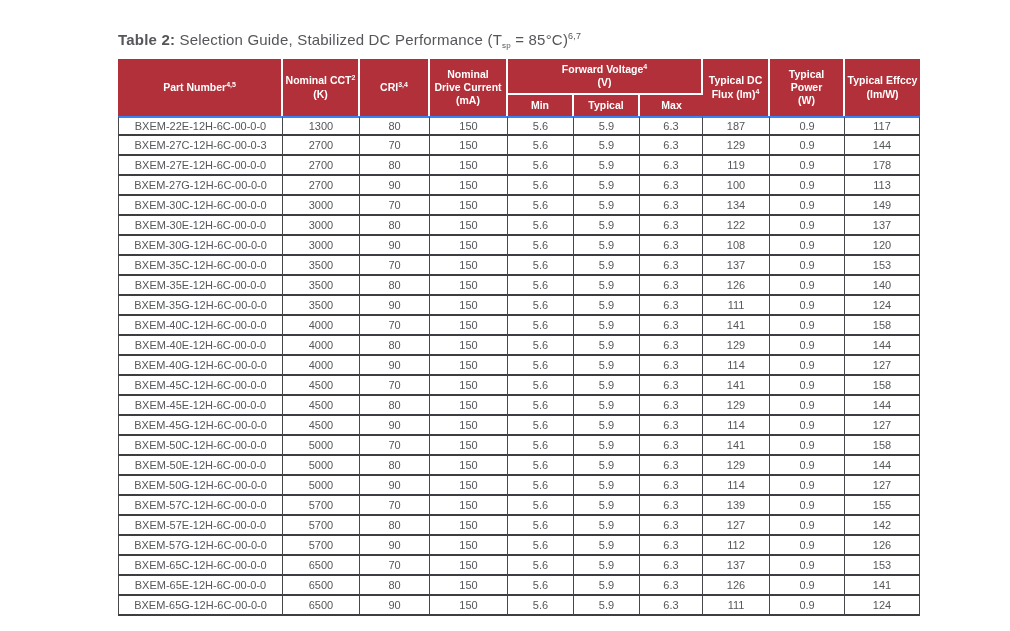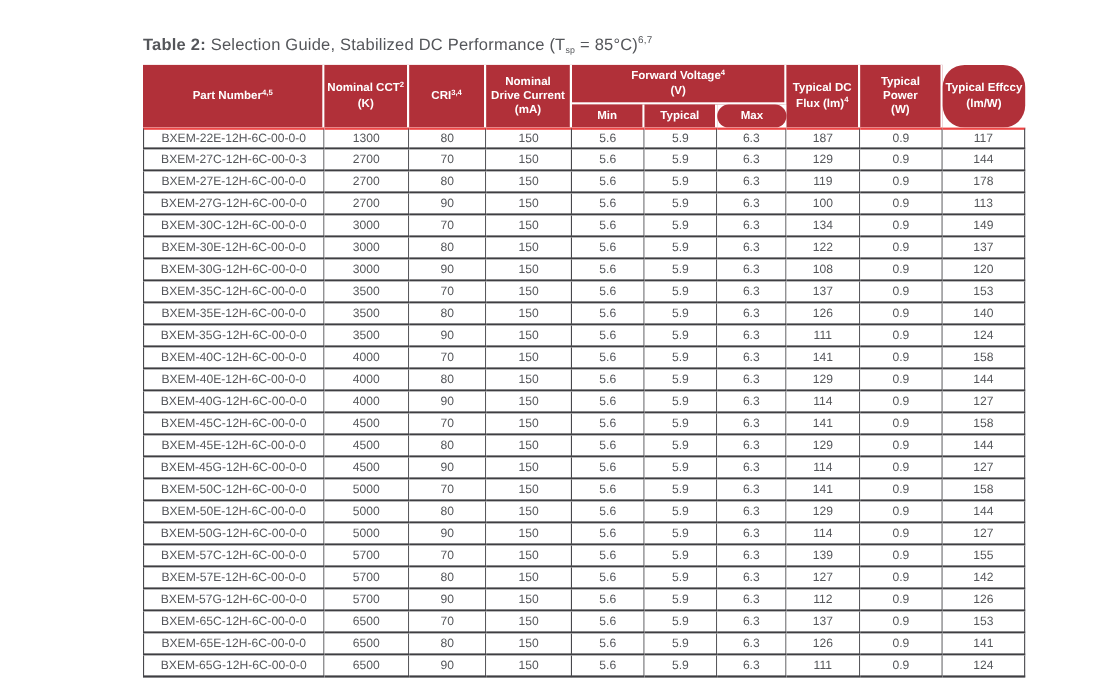--- a/index.html
+++ b/index.html
@@ -1,19 +1,19 @@
 <!DOCTYPE html>
 <html><head>
 <meta charset="utf-8">
 <style>
   * { box-sizing: border-box; margin: 0; padding: 0; }
   html, body { width: 1010px; height: 631px; background: #ffffff; overflow: hidden; }
   body { font-family: "Liberation Sans", sans-serif; position: relative; }
 
-  .page { position: absolute; left: 130px; top: 31px; width: 802px; }
+  .page { position: absolute; left: 118px; top: 31px; width: 802px; }
 
   
   .title { font-size: 15px; color: #54565a; letter-spacing: 0.2px; margin-bottom: 9px; white-space: nowrap; }
   .title .bold { font-weight: bold; }
   .title sub { font-size: 8px; vertical-align: -3px; }
   .title sup { font-size: 9px; vertical-align: 6px; }
 
   
   table { width: 802px; border-collapse: separate; border-spacing: 0; table-layout: fixed; }
 
@@ -21,42 +21,42 @@
     background: #b13039;
     color: #ffffff;
     font-weight: bold;
     font-size: 10.5px;
     line-height: 1.25;
     text-align: center;
     vertical-align: middle;
     padding: 2px 2px;
     border-right: 2px solid #ffffff;
   }
-  thead th:last-child { border-right: none; border-radius: 20px; }
+  thead th:last-child { border-right: none; }
   thead tr.hdr-top { height: 36px; }
   thead tr.hdr-sub { height: 21px; }
   thead th.fv-group { border-bottom: 2px solid #ffffff; }
   thead th sup { font-size: 7px; vertical-align: 4px; }
   .hline { display: block; }
 
   tbody td {
     height: 20px;
     font-size: 11px;
     color: #54565a;
     text-align: center;
     vertical-align: middle;
     background: #ffffff;
     border-right: 1px solid #48484c;
     border-bottom: 2px solid #3e3e42;
     padding: 0 2px;
     white-space: nowrap;
     overflow: hidden;
   }
   tbody td:first-child { border-left: 1px solid #48484c; }
-  tbody tr:first-child td { border-top: 2px solid #ef4444; }
+  tbody tr:first-child td { border-top: 2px solid #3b82f6; }
 </style>
 </head>
 <body>
 
 <div class="page">
 
   <div class="title">
     <span class="bold">Table 2:</span><span> Selection Guide, Stabilized DC Performance (T</span><sub>sp</sub><span> = 85°C)</span><sup>6,7</sup>
   </div>
 

